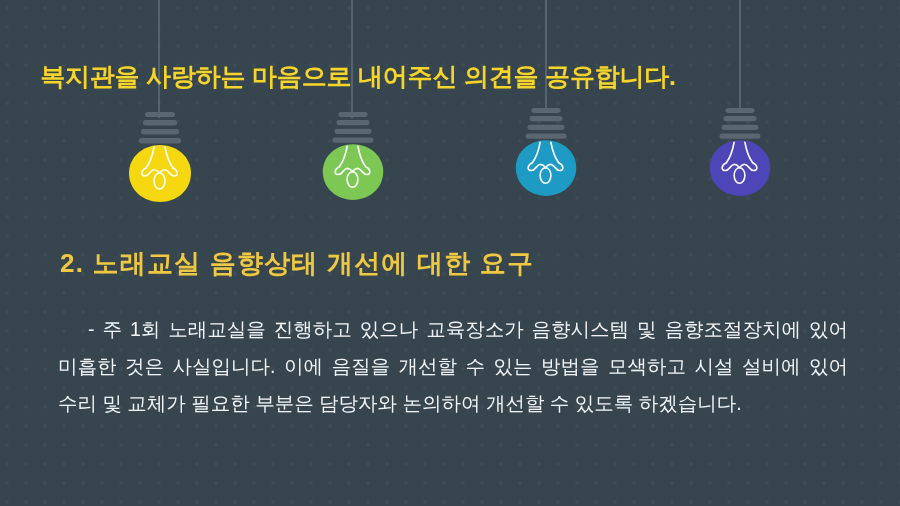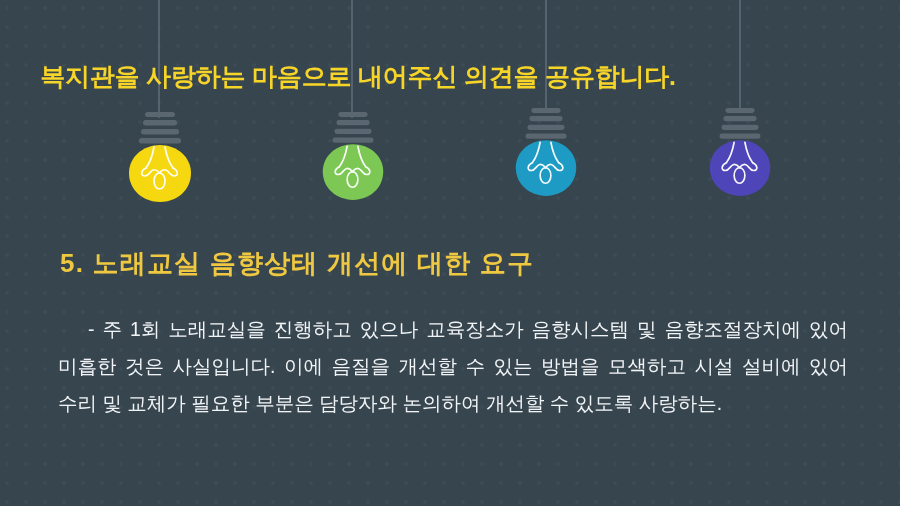--- a/index.html
+++ b/index.html
@@ -165,17 +165,17 @@
         <path d="M46 35 C 48 46, 51 52, 54 56"></path>
         <path d="M27 56 C 22 58, 21 64, 26 64 C 30 64, 31 59, 34 58 C 37 57, 39 59, 40.5 61"></path>
         <path d="M54 56 C 59 58, 60 64, 55 64 C 51 64, 50 59, 47 58 C 44 57, 42 59, 40.5 61"></path>
         <ellipse cx="40.5" cy="69" rx="5.5" ry="8"></ellipse>
       </g>
     </svg>
   </div>
 
   <div class="title">복지관을 사랑하는 마음으로 내어주신 의견을 공유합니다.</div>
 
-  <div class="section-heading">5. 노래교실 음향상태 개선에 대한 요구</div>
+  <div class="section-heading">2. 노래교실 음향상태 개선에 대한 요구</div>
 
-  <div class="body-text">- 주 1회 노래교실을 진행하고 있으나 교육장소가 음향시스템 및 음향조절장치에 있어 미흡한 것은 사실입니다. 이에 음질을 개선할 수 있는 방법을 모색하고 시설 설비에 있어 수리 및 교체가 필요한 부분은 담당자와 논의하여 개선할 수 있도록 사랑하는.</div>
+  <div class="body-text">- 주 1회 노래교실을 진행하고 있으나 교육장소가 음향시스템 및 음향조절장치에 있어 미흡한 것은 사실입니다. 이에 음질을 개선할 수 있는 방법을 모색하고 시설 설비에 있어 수리 및 교체가 필요한 부분은 담당자와 논의하여 개선할 수 있도록 하겠습니다.</div>
 
 </div>
 
 </body></html>

